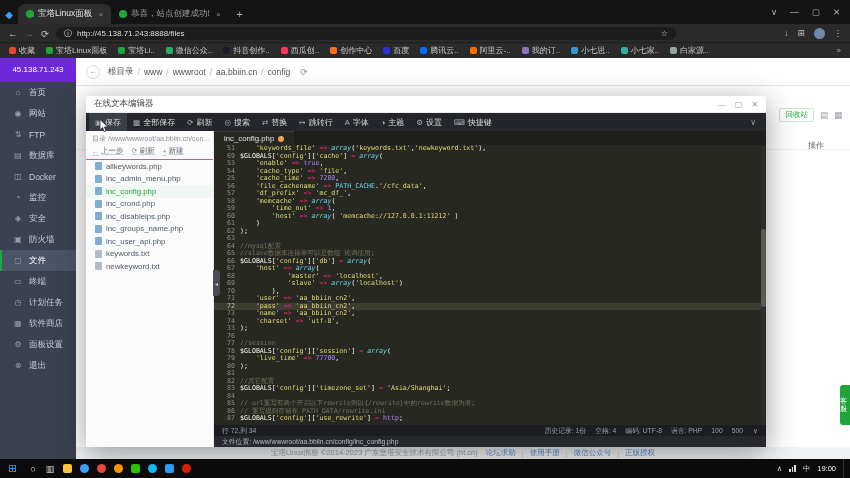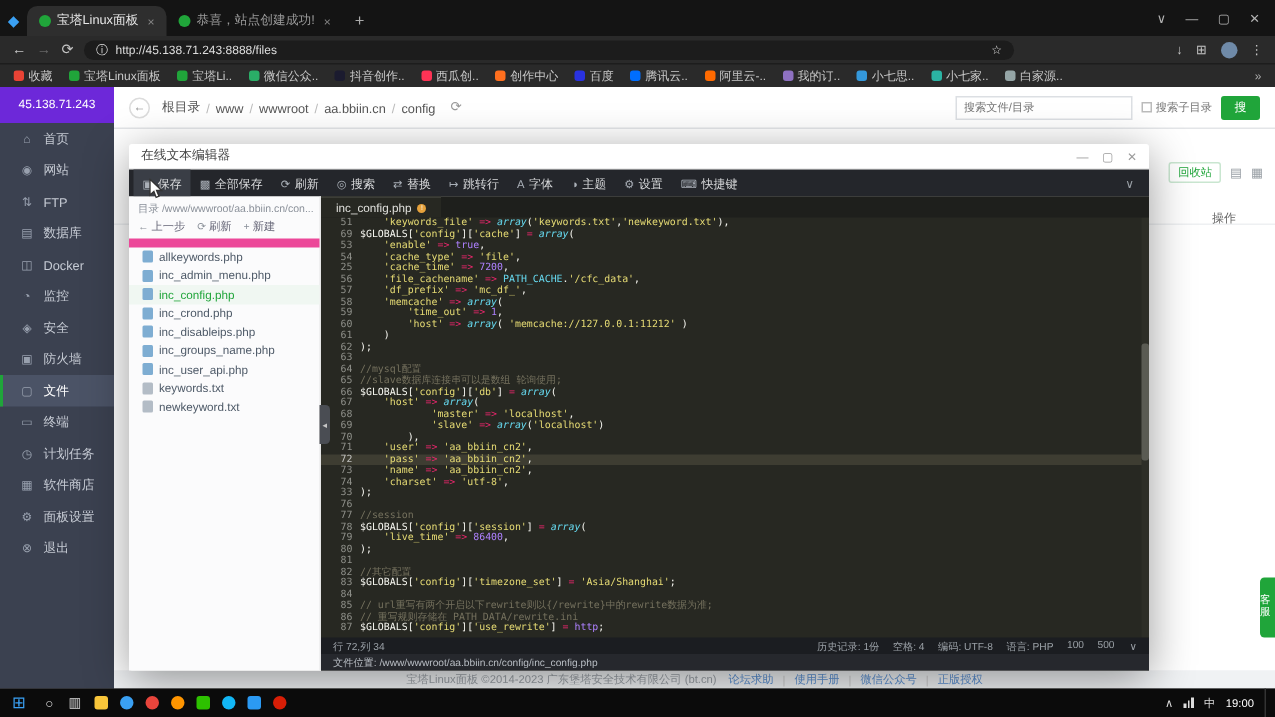--- a/index.html
+++ b/index.html
@@ -69,21 +69,21 @@
   .modal-title{height:17px;display:flex;align-items:center;padding:0 8px;font-size:8.5px;color:#444;border-bottom:1px solid #ececec;flex:0 0 auto;}
   .modal-controls{margin-left:auto;display:flex;gap:9px;color:#9b9b9b;font-size:8px;}
   .ed-toolbar{height:18px;background:#24262b;display:flex;align-items:center;padding:0 3px;flex:0 0 auto;}
   .ed-btn{display:flex;align-items:center;gap:3px;color:#d9dadc;font-size:8px;height:18px;padding:0 6px;white-space:nowrap;}
   .ed-btn.hover{background:#3a3e46;}
   .ed-ic{font-size:7.5px;color:#aab0b8;}
   .ed-caret{margin-left:auto;color:#9aa0a6;padding:0 7px;font-size:8px;}
   .ed-body{flex:1;display:flex;min-height:0;}
   .ed-tree{width:128px;background:#fbfbfc;border-right:1px solid #e6e6e6;position:relative;flex:0 0 auto;}
   .tree-head{padding:3px 6px 1px;font-size:7px;color:#8a9099;white-space:nowrap;overflow:hidden;}
-  .tree-actions{display:flex;gap:8px;padding:1px 6px 3px;border-bottom:6px solid #ec4899;}
+  .tree-actions{display:flex;gap:8px;padding:1px 6px 3px;border-bottom:1px solid #ec4899;text-decoration:underline;}
   .tree-act{display:flex;align-items:center;gap:2px;font-size:7.5px;color:#667;}
   .tree-act .ed-ic{color:#8a9099;font-size:7px;}
   .tree-file{height:12.5px;display:flex;align-items:center;gap:4px;padding-left:9px;font-size:7.8px;color:#4e5a68;white-space:nowrap;}
   .tree-file.active{color:#20a53a;background:#f0f7f2;}
   .file-ic{width:7px;height:8px;border-radius:1px;flex:0 0 auto;}
   .tree-collapse{position:absolute;right:-7px;top:44%;width:7px;height:26px;background:#4a4d53;color:#c5c5c5;font-size:6px;display:flex;align-items:center;justify-content:center;border-radius:0 3px 3px 0;z-index:3;}
   .ed-main{flex:1;display:flex;flex-direction:column;min-width:0;background:#272822;}
   .ed-tabs{height:14px;background:#1e1f1c;display:flex;align-items:flex-end;flex:0 0 auto;}
   .ed-tab{height:14px;background:#272822;color:#e0e0dc;font-size:7.8px;display:flex;align-items:center;gap:4px;padding:0 10px;border-top:1px solid #3c3d37;}
   .tab-dot{width:6px;height:6px;border-radius:50%;background:#e6a23c;color:#fff;font-size:4.5px;line-height:6px;text-align:center;}
@@ -301,28 +301,20 @@
             <span class="bc-sep">/</span>
             <span class="bc-item">www</span>
             <span class="bc-sep">/</span>
             <span class="bc-item">wwwroot</span>
             <span class="bc-sep">/</span>
             <span class="bc-item">aa.bbiin.cn</span>
             <span class="bc-sep">/</span>
             <span class="bc-item">config</span>
           </div>
         <span class="bc-refresh">⟳</span>
-        <div class="search-area">
-          <input class="search-input" placeholder="搜索文件/目录" style="">
-          <span class="subdir">
-              <span class="cbx"></span>
-              <span>搜索子目录</span>
-            </span>
-          <span class="search-btn">搜</span>
-        </div>
       </div>
       <div class="fm-list">
         <div class="list-tools">
           <span class="recycle">回收站</span>
           <span class="view-ic">▤</span>
           <span class="view-ic">▦</span>
         </div>
         <div class="list-header">
           <span class="col-action">操作</span>
         </div>
@@ -539,21 +531,21 @@
   <div class="code-line">
     <span class="ln">76</span><span class="lc"></span>
   </div>
   <div class="code-line">
     <span class="ln">77</span><span class="lc"><span class="tk-c">//session</span></span>
   </div>
   <div class="code-line">
     <span class="ln">78</span><span class="lc"><span class="tk-v">$GLOBALS</span>[<span class="tk-s">'config'</span>][<span class="tk-s">'session'</span>] <span class="tk-o">=</span> <span class="tk-k">array</span>(</span>
   </div>
   <div class="code-line">
-    <span class="ln">79</span><span class="lc">    <span class="tk-s">'live_time'</span> <span class="tk-o">=&gt;</span> <span class="tk-n">86400</span>,</span>
+    <span class="ln">79</span><span class="lc">    <span class="tk-s">'live_time'</span> <span class="tk-o">=&gt;</span> <span class="tk-n">77700</span>,</span>
   </div>
   <div class="code-line">
     <span class="ln">80</span><span class="lc">);</span>
   </div>
   <div class="code-line">
     <span class="ln">81</span><span class="lc"></span>
   </div>
   <div class="code-line">
     <span class="ln">82</span><span class="lc"><span class="tk-c">//其它配置</span></span>
   </div>

